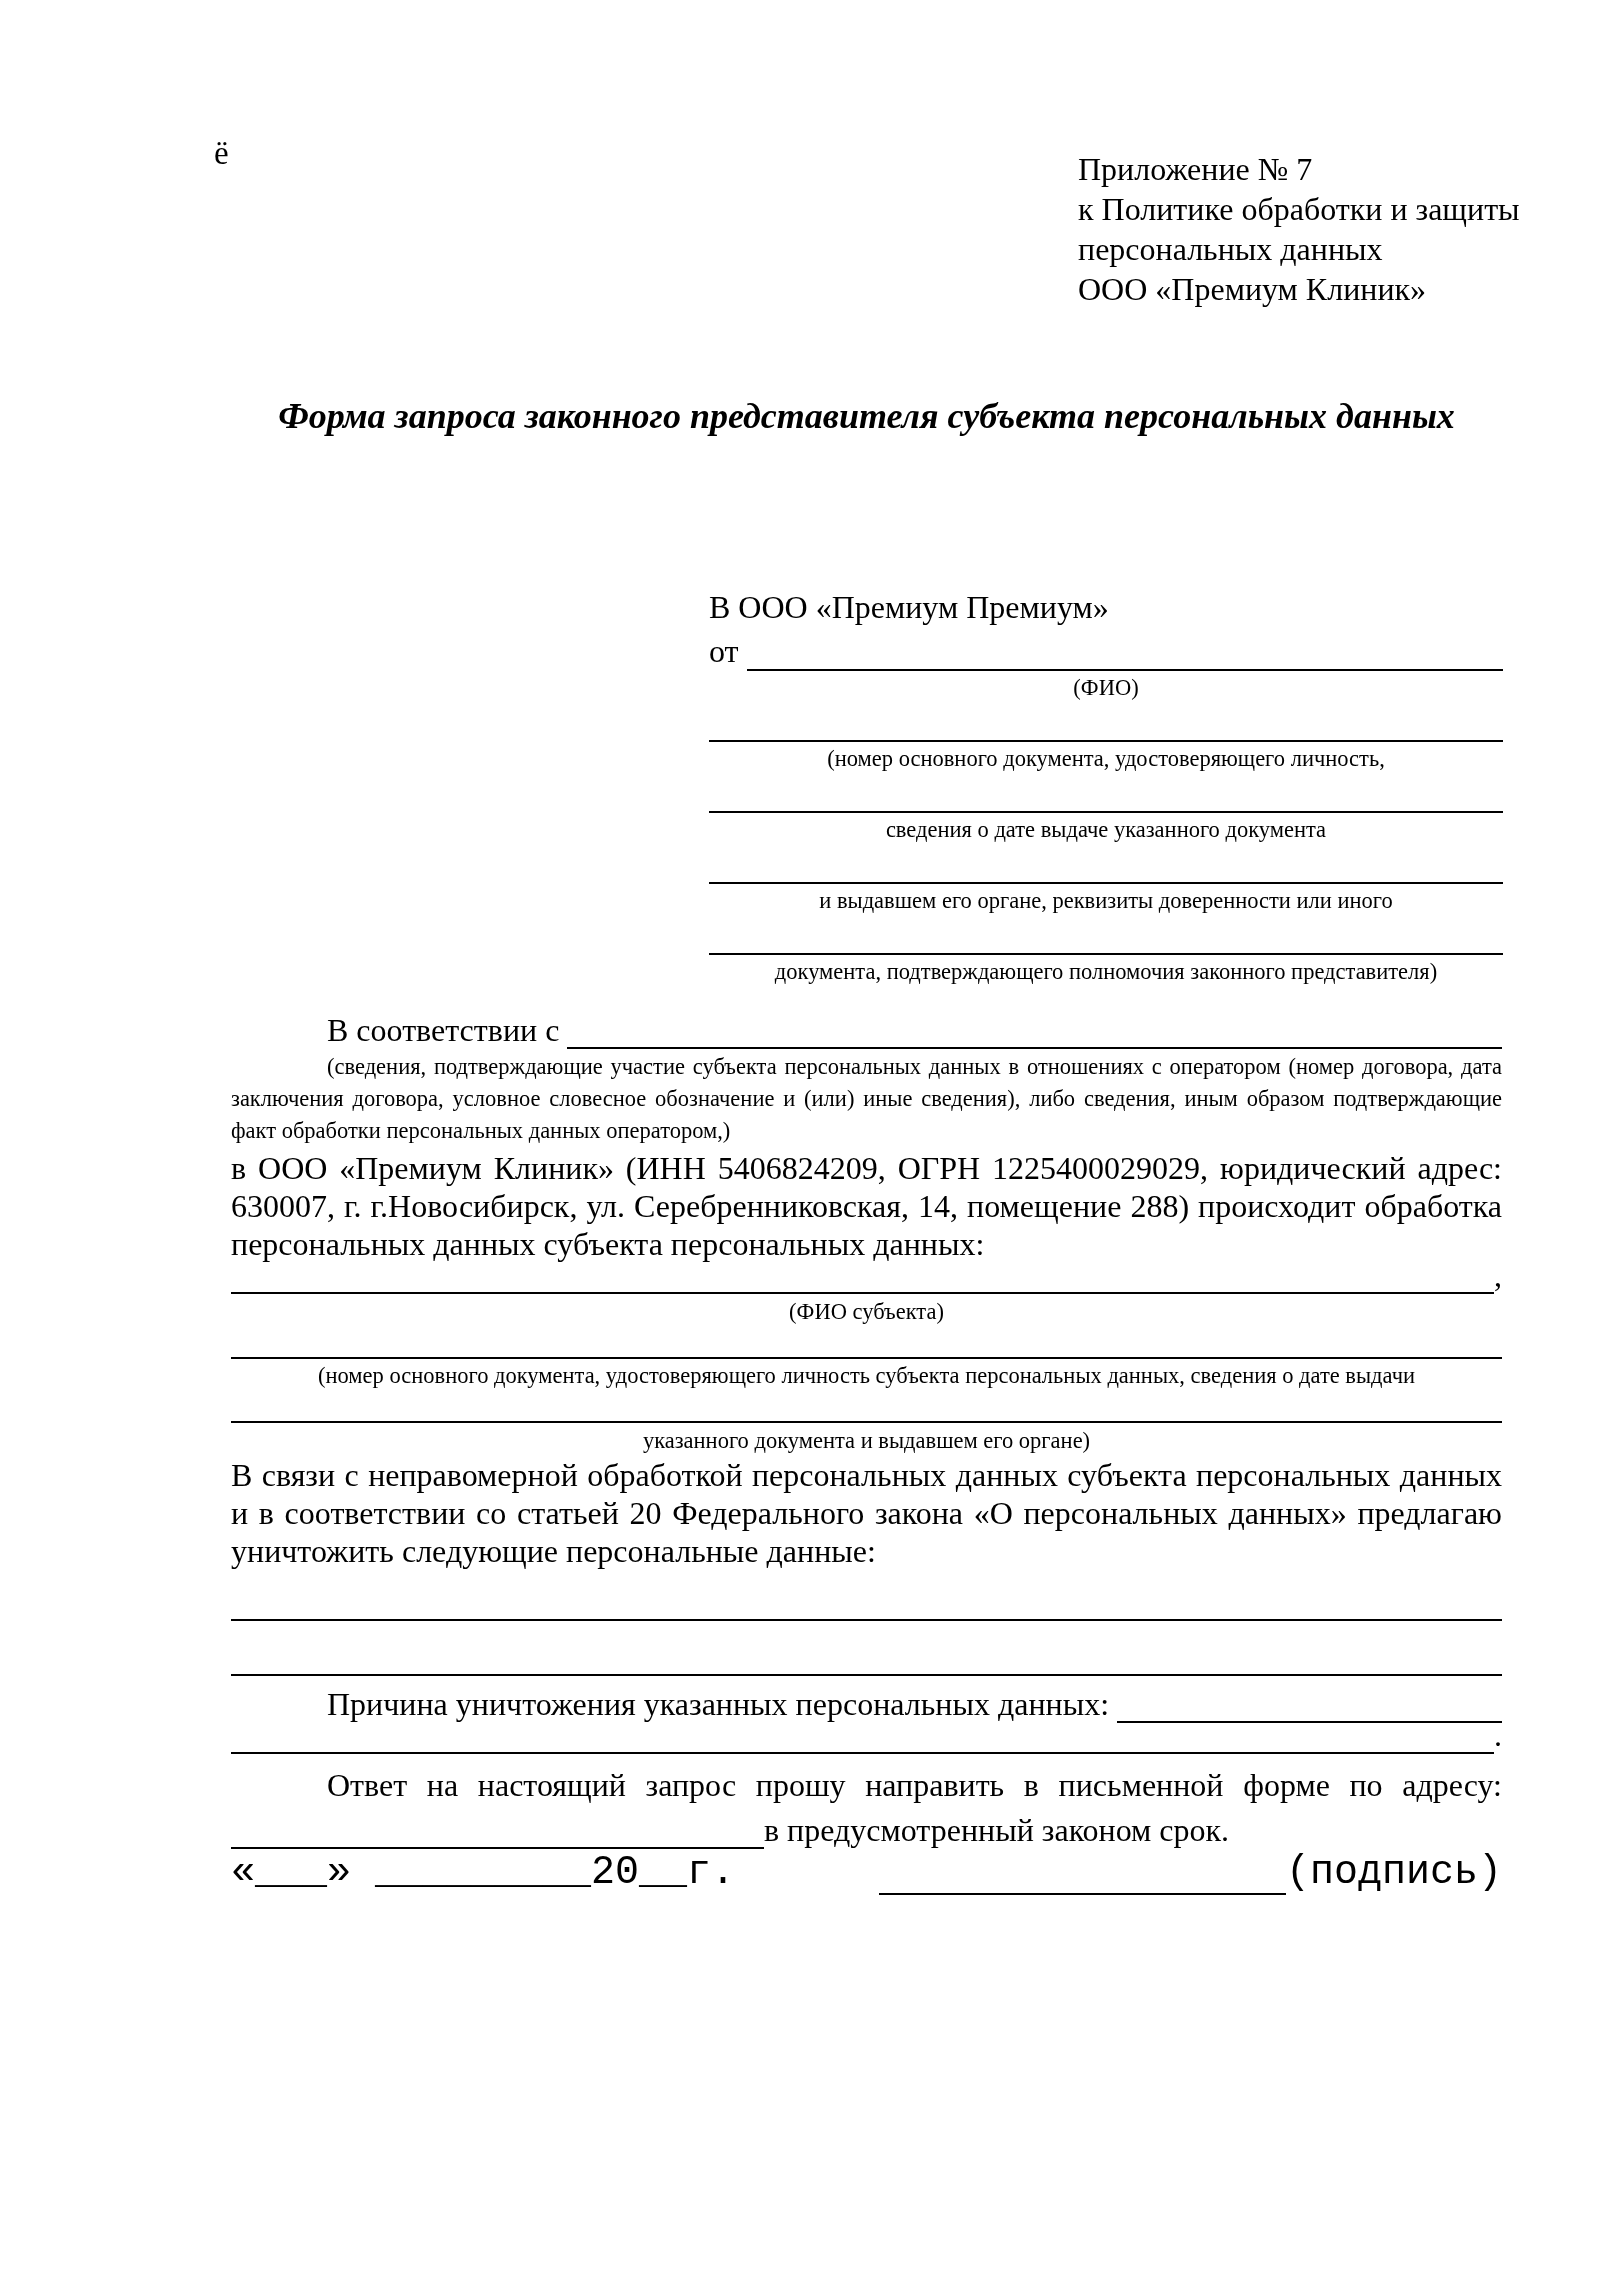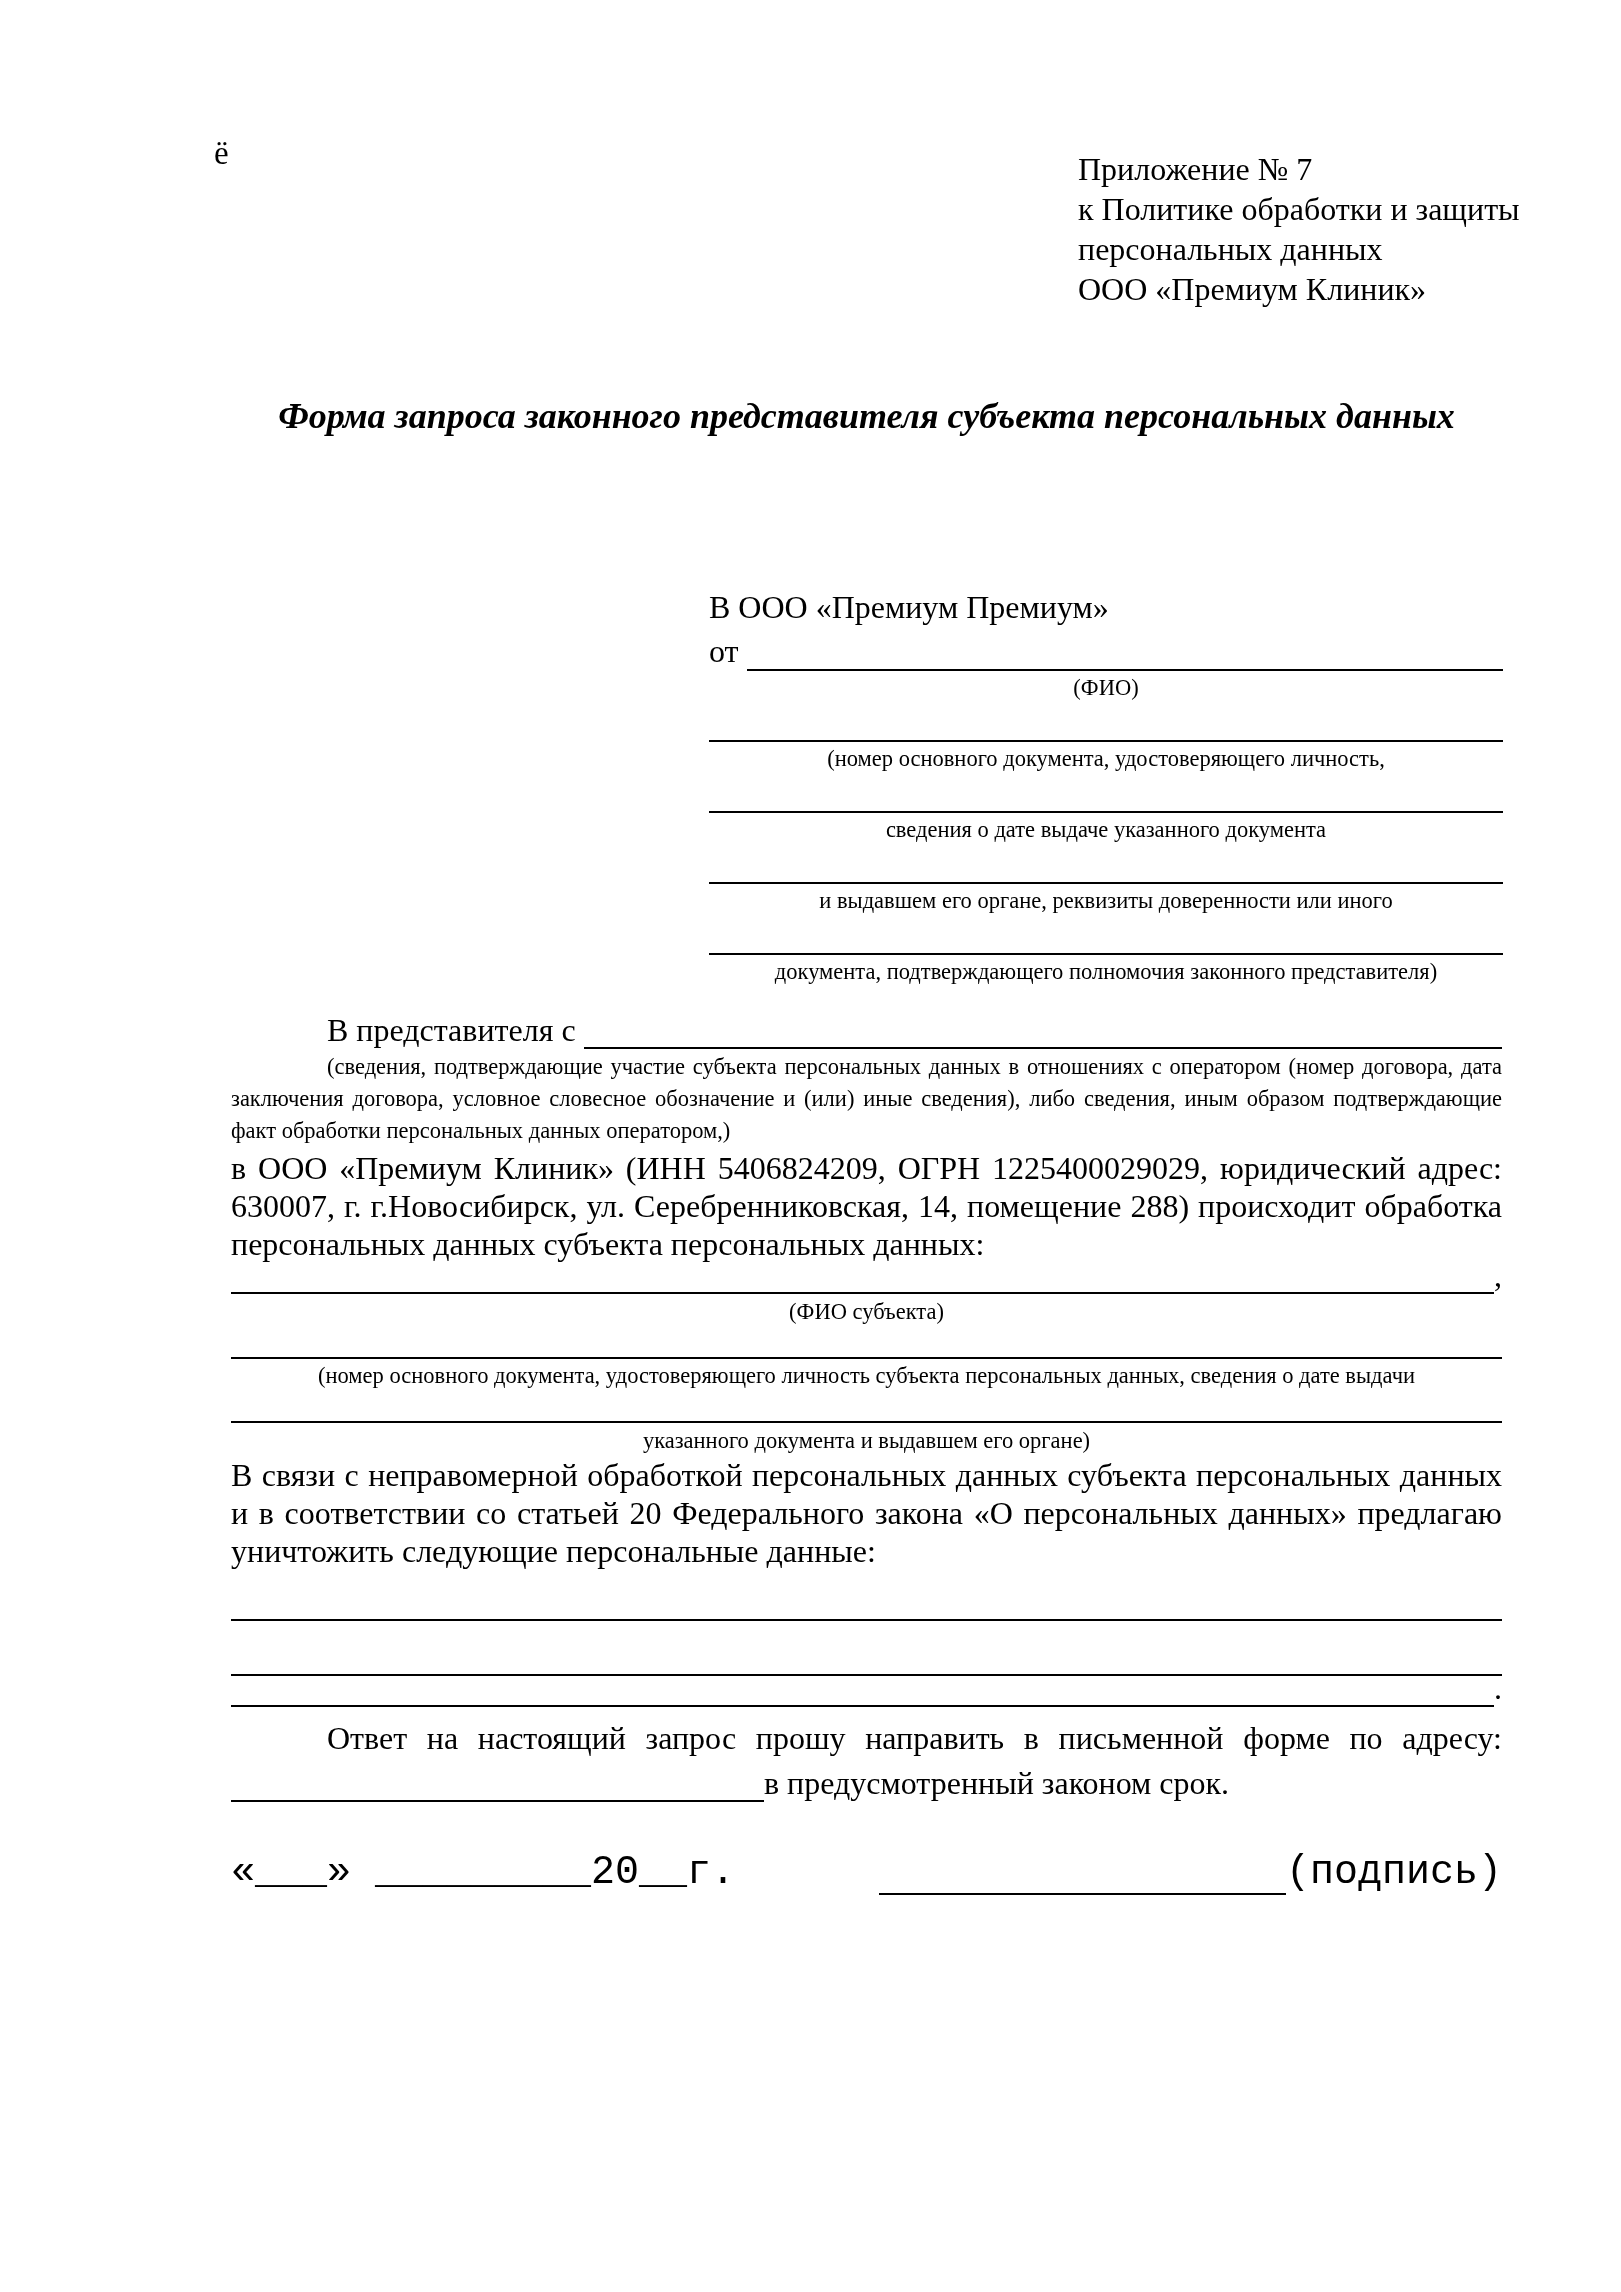--- a/index.html
+++ b/index.html
@@ -193,21 +193,21 @@
     <div class="ublank"></div>
     <div class="cap">и выдавшем его органе, реквизиты доверенности или иного</div>
 
     <div class="ublank"></div>
     <div class="cap">документа, подтверждающего полномочия законного представителя)</div>
   </div>
 
   <div class="main">
 
     <div class="acc-row">
-      <span class="lbl">В представителя с </span>
+      <span class="lbl">В соответствии с </span>
       <span class="ufill"></span>
     </div>
 
     <div class="small-cap-par">(сведения, подтверждающие участие субъекта персональных данных в отношениях с оператором (номер договора, дата заключения договора, условное словесное обозначение и (или) иные сведения), либо сведения, иным образом подтверждающие факт обработки персональных данных оператором,)</div>
 
     <div class="par-justify">в ООО «Премиум Клиник» (ИНН 5406824209, ОГРН 1225400029029, юридический адрес: 630007, г. г.Новосибирск, ул. Серебренниковская, 14, помещение 288) происходит обработка персональных данных субъекта персональных данных:</div>
 
     <div class="line-suffix-row">
       <span class="ufill"></span>
       <span class="suffix">,</span>
@@ -218,20 +218,24 @@
     <div class="cap">(номер основного документа, удостоверяющего личность субъекта персональных данных, сведения о дате выдачи</div>
 
     <div class="ublank"></div>
     <div class="cap">указанного документа и выдавшем его органе)</div>
 
     <div class="par-justify">В связи с неправомерной обработкой персональных данных субъекта персональных данных и в соответствии со статьей 20 Федерального закона «О персональных данных» предлагаю уничтожить следующие персональные данные:</div>
 
     <div class="ublank big"></div>
     <div class="ublank gap"></div>
 
+    <div class="reason-row">
+      <span class="lbl">Причина уничтожения указанных персональных данных: </span>
+      <span class="ufill"></span>
+    </div>
 
     <div class="line-suffix-row">
       <span class="ufill"></span>
       <span class="suffix">.</span>
     </div>
 
     <div class="answer-par">Ответ на настоящий запрос прошу направить в письменной форме по адресу:</div>
 
     <div class="tail-row">
       <span class="tail-line"></span>

